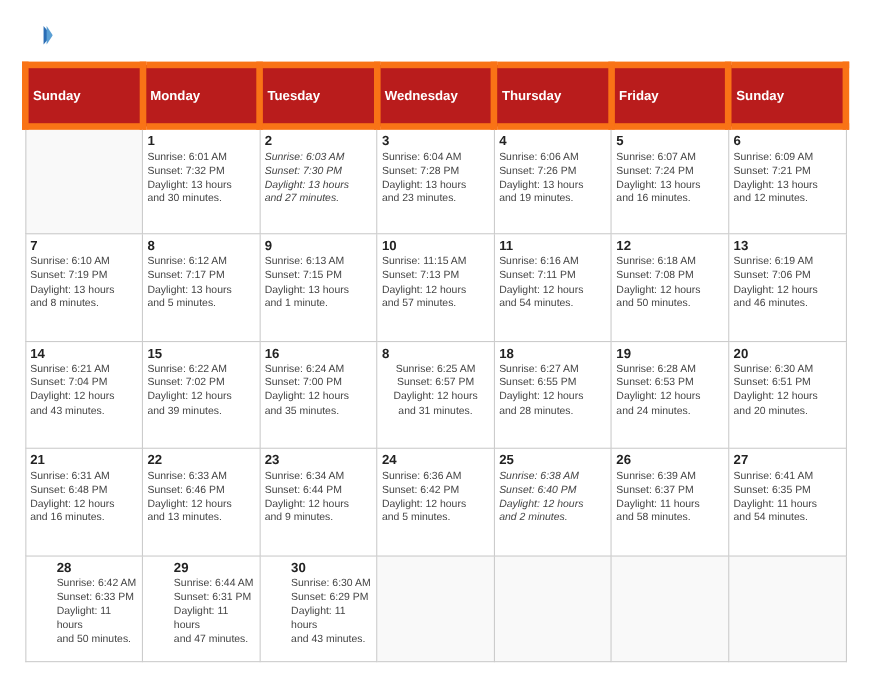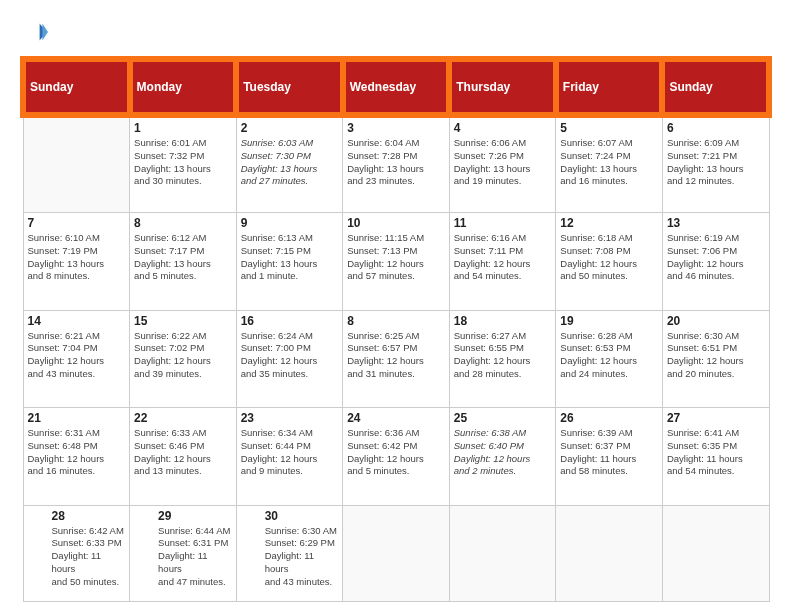--- a/index.html
+++ b/index.html
@@ -245,21 +245,21 @@
           </td>
           <td>
             <span class="day-num">16</span>
             <div class="day-info" style="white-space: pre-line;">Sunrise: 6:24 AM
 Sunset: 7:00 PM
 Daylight: 12 hours
 and 35 minutes.</div>
           </td>
           <td>
             <span class="day-num">8</span>
-            <div class="day-info" style="white-space: pre-line;">Sunrise: 6:25 AM
+            <div class="day-info" style="white-space: pre-line; text-align: center;">Sunrise: 6:25 AM
 Sunset: 6:57 PM
 Daylight: 12 hours
 and 31 minutes.</div>
           </td>
           <td>
             <span class="day-num">18</span>
             <div class="day-info" style="white-space: pre-line;">Sunrise: 6:27 AM
 Sunset: 6:55 PM
 Daylight: 12 hours
 and 28 minutes.</div>

